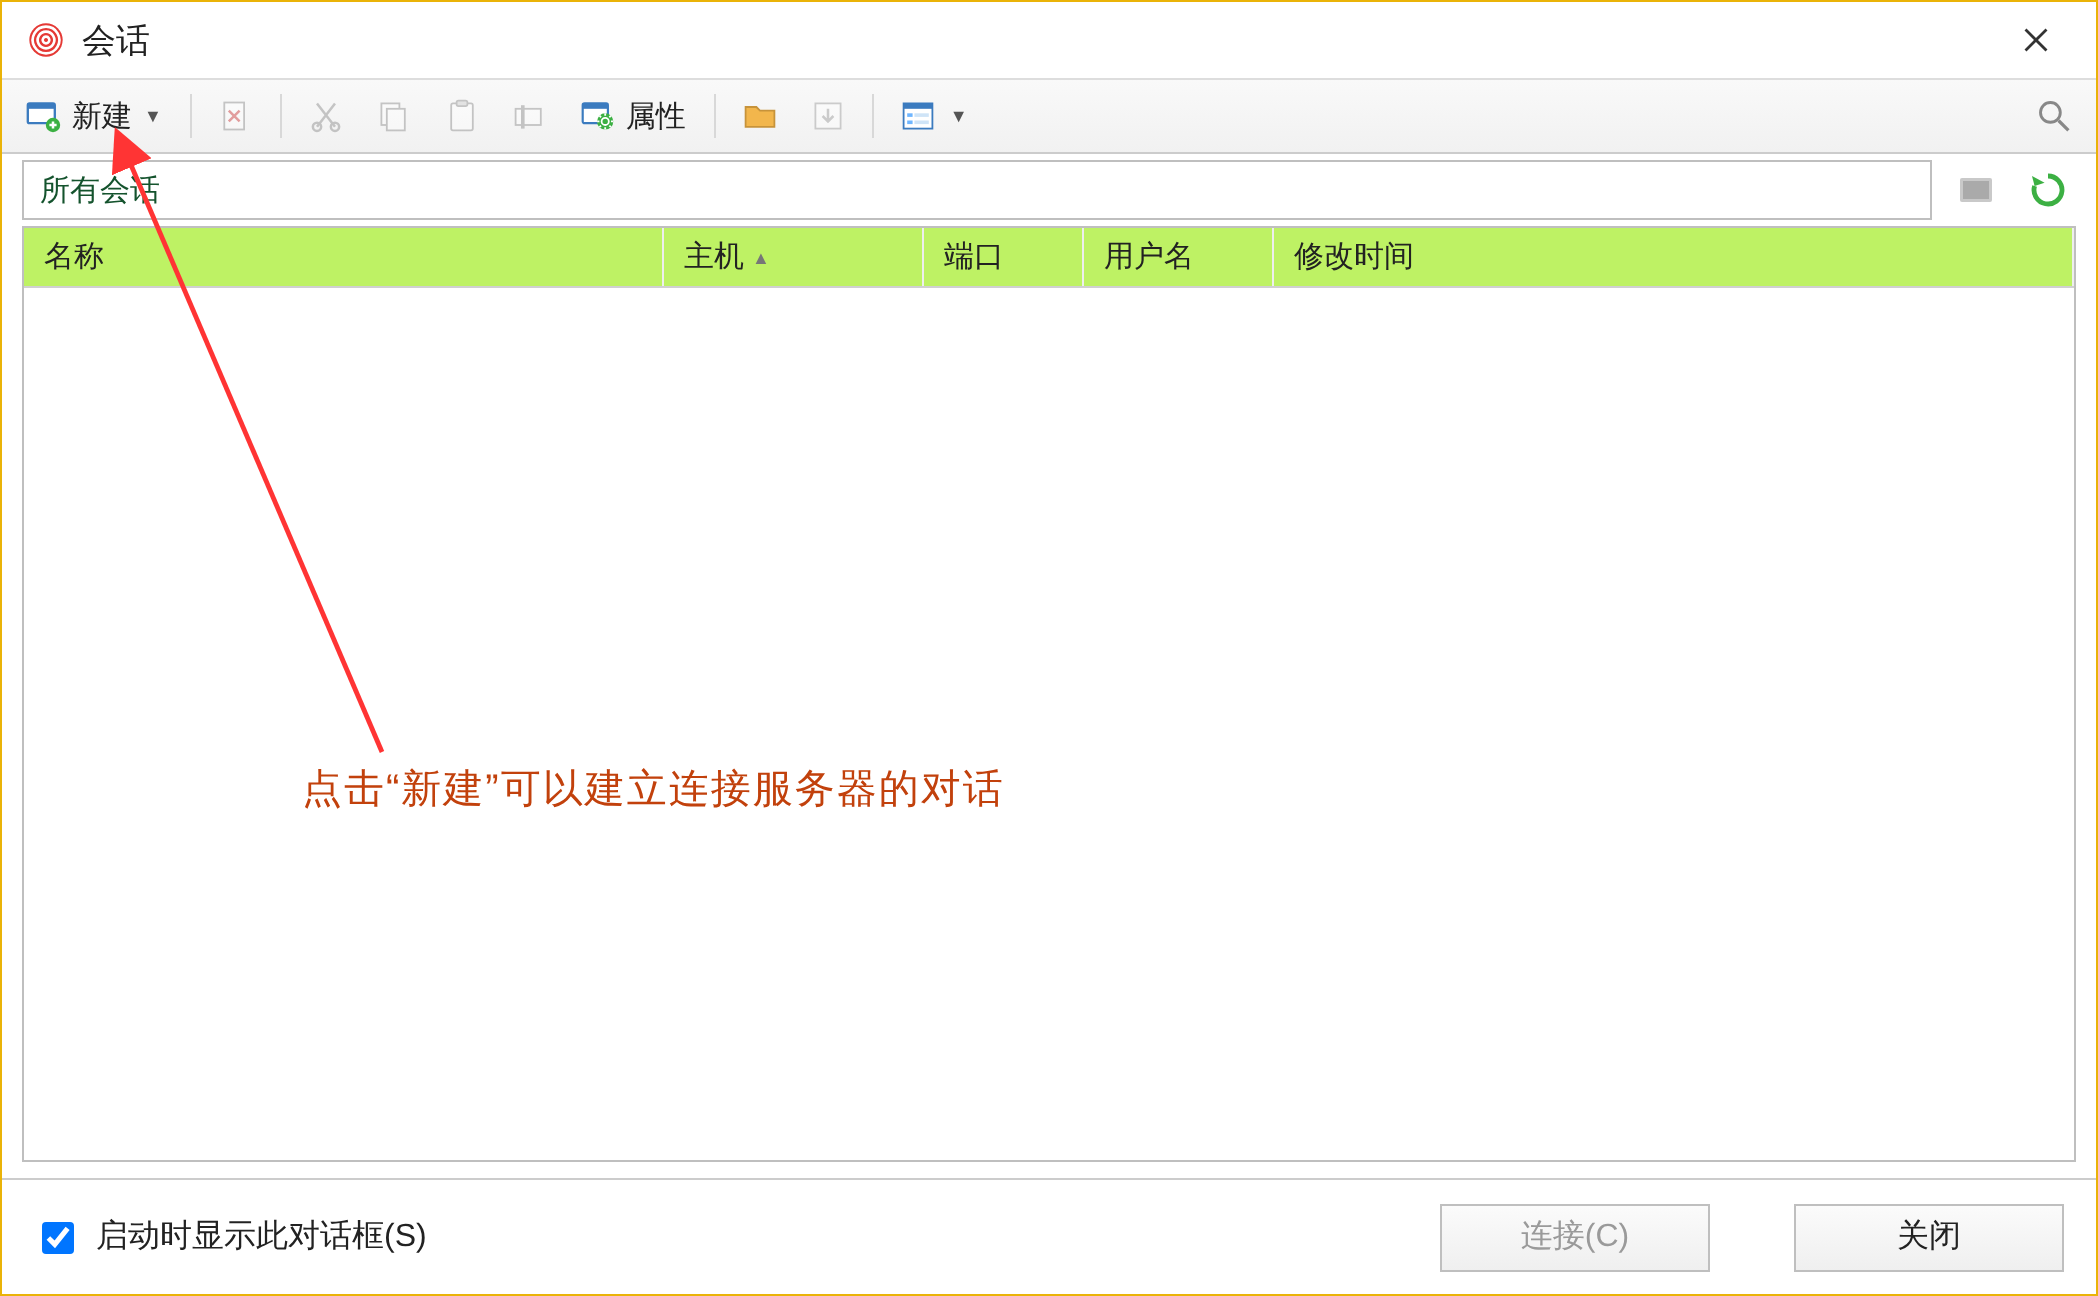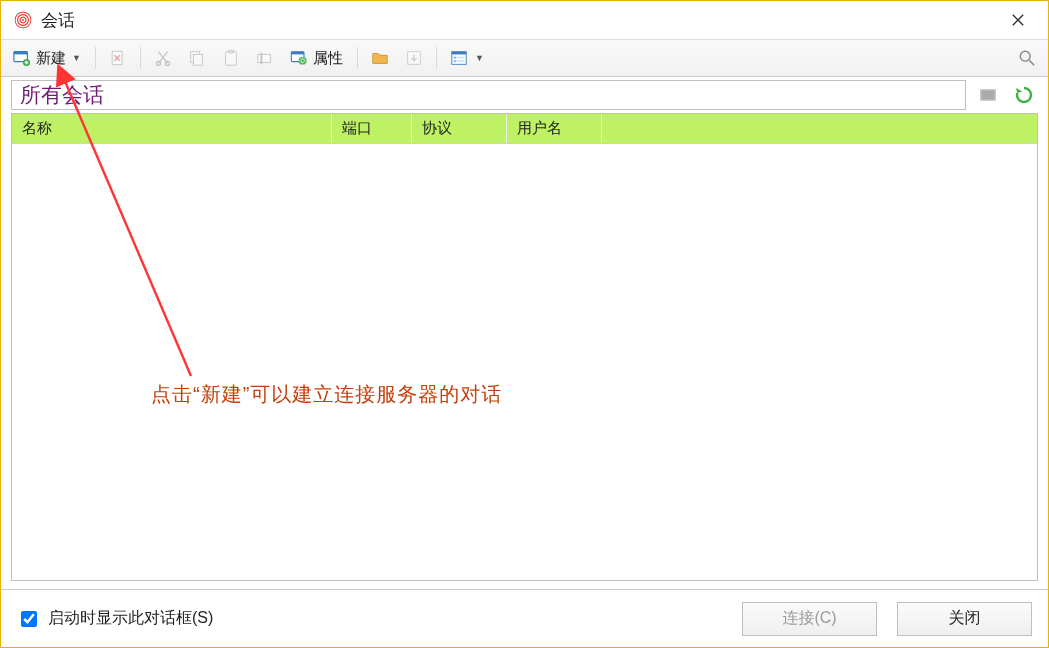--- a/index.html
+++ b/index.html
@@ -72,22 +72,22 @@
     padding: 4px 10px;
     gap: 8px;
   }
   .pathfield {
     flex: 1 1 auto;
     height: 30px;
     border: 1px solid #bfbfbf;
     background: #fff;
     display: flex; align-items: center;
     padding: 0 8px;
-    font-size: 21px;
-    color:#701a75;
+    font-size: 15px;
+    color:#14532d;
   }
   .path-icon-btn {
     width: 28px; height: 28px;
     display:flex; align-items:center; justify-content:center;
     cursor:pointer;
   }
 
   
   .table-wrap {
     flex: 1 1 auto;
@@ -117,32 +117,33 @@
     position: relative;
   }
 
   
   .footer {
     height: 58px;
     border-top: 1px solid #ccc;
     display: flex;
     align-items: center;
     padding: 12px 16px;
-    gap: 20px;
+    gap: 30px;
   }
   .checkrow { display:flex; align-items:center; gap:8px; font-size:16px; }
   .checkrow input { width:16px; height:16px; }
   .footer .spacer { flex:1 1 auto; }
   .btn {
     min-width: 135px; height: 34px;
     border: 1px solid #bfbfbf;
     background: linear-gradient(#fbfbfb,#efefef);
     display:flex; align-items:center; justify-content:center;
     font-size:16px;
     cursor:pointer;
+    margin-left:12px;
   }
   .btn.disabled { color:#9a9a9a; cursor:default; }
 
   
   .annotation {
     position:absolute; left:0; top:0; width:100%; height:100%;
     pointer-events:none;
   }
   .annotation-text {
     position:absolute;
@@ -317,28 +318,32 @@
           </svg>
       </span>
     </div>
   </div>
 
   <div class="table-wrap">
     <div class="thead">
       <div class="th" style="flex:0 0 320px">
           <span>名称</span>
         </div>
+      <div class="th" style="flex:0 0 130px">
+          <span>主机</span>
+          <span class="sort-caret">▲</span>
+        </div>
       <div class="th" style="flex:0 0 80px">
           <span>端口</span>
         </div>
       <div class="th" style="flex:0 0 95px">
-          <span>协议</span>
-        </div>
-      <div class="th" style="flex:0 0 95px">
           <span>用户名</span>
+        </div>
+      <div class="th" style="flex:1 1 auto">
+          <span>修改时间</span>
         </div>
     </div>
     <div class="tbody"></div>
   </div>
 
   <div class="footer">
     <label class="checkrow">
       <input type="checkbox" checked="" style="">
       <span>启动时显示此对话框(S)</span>
     </label>

